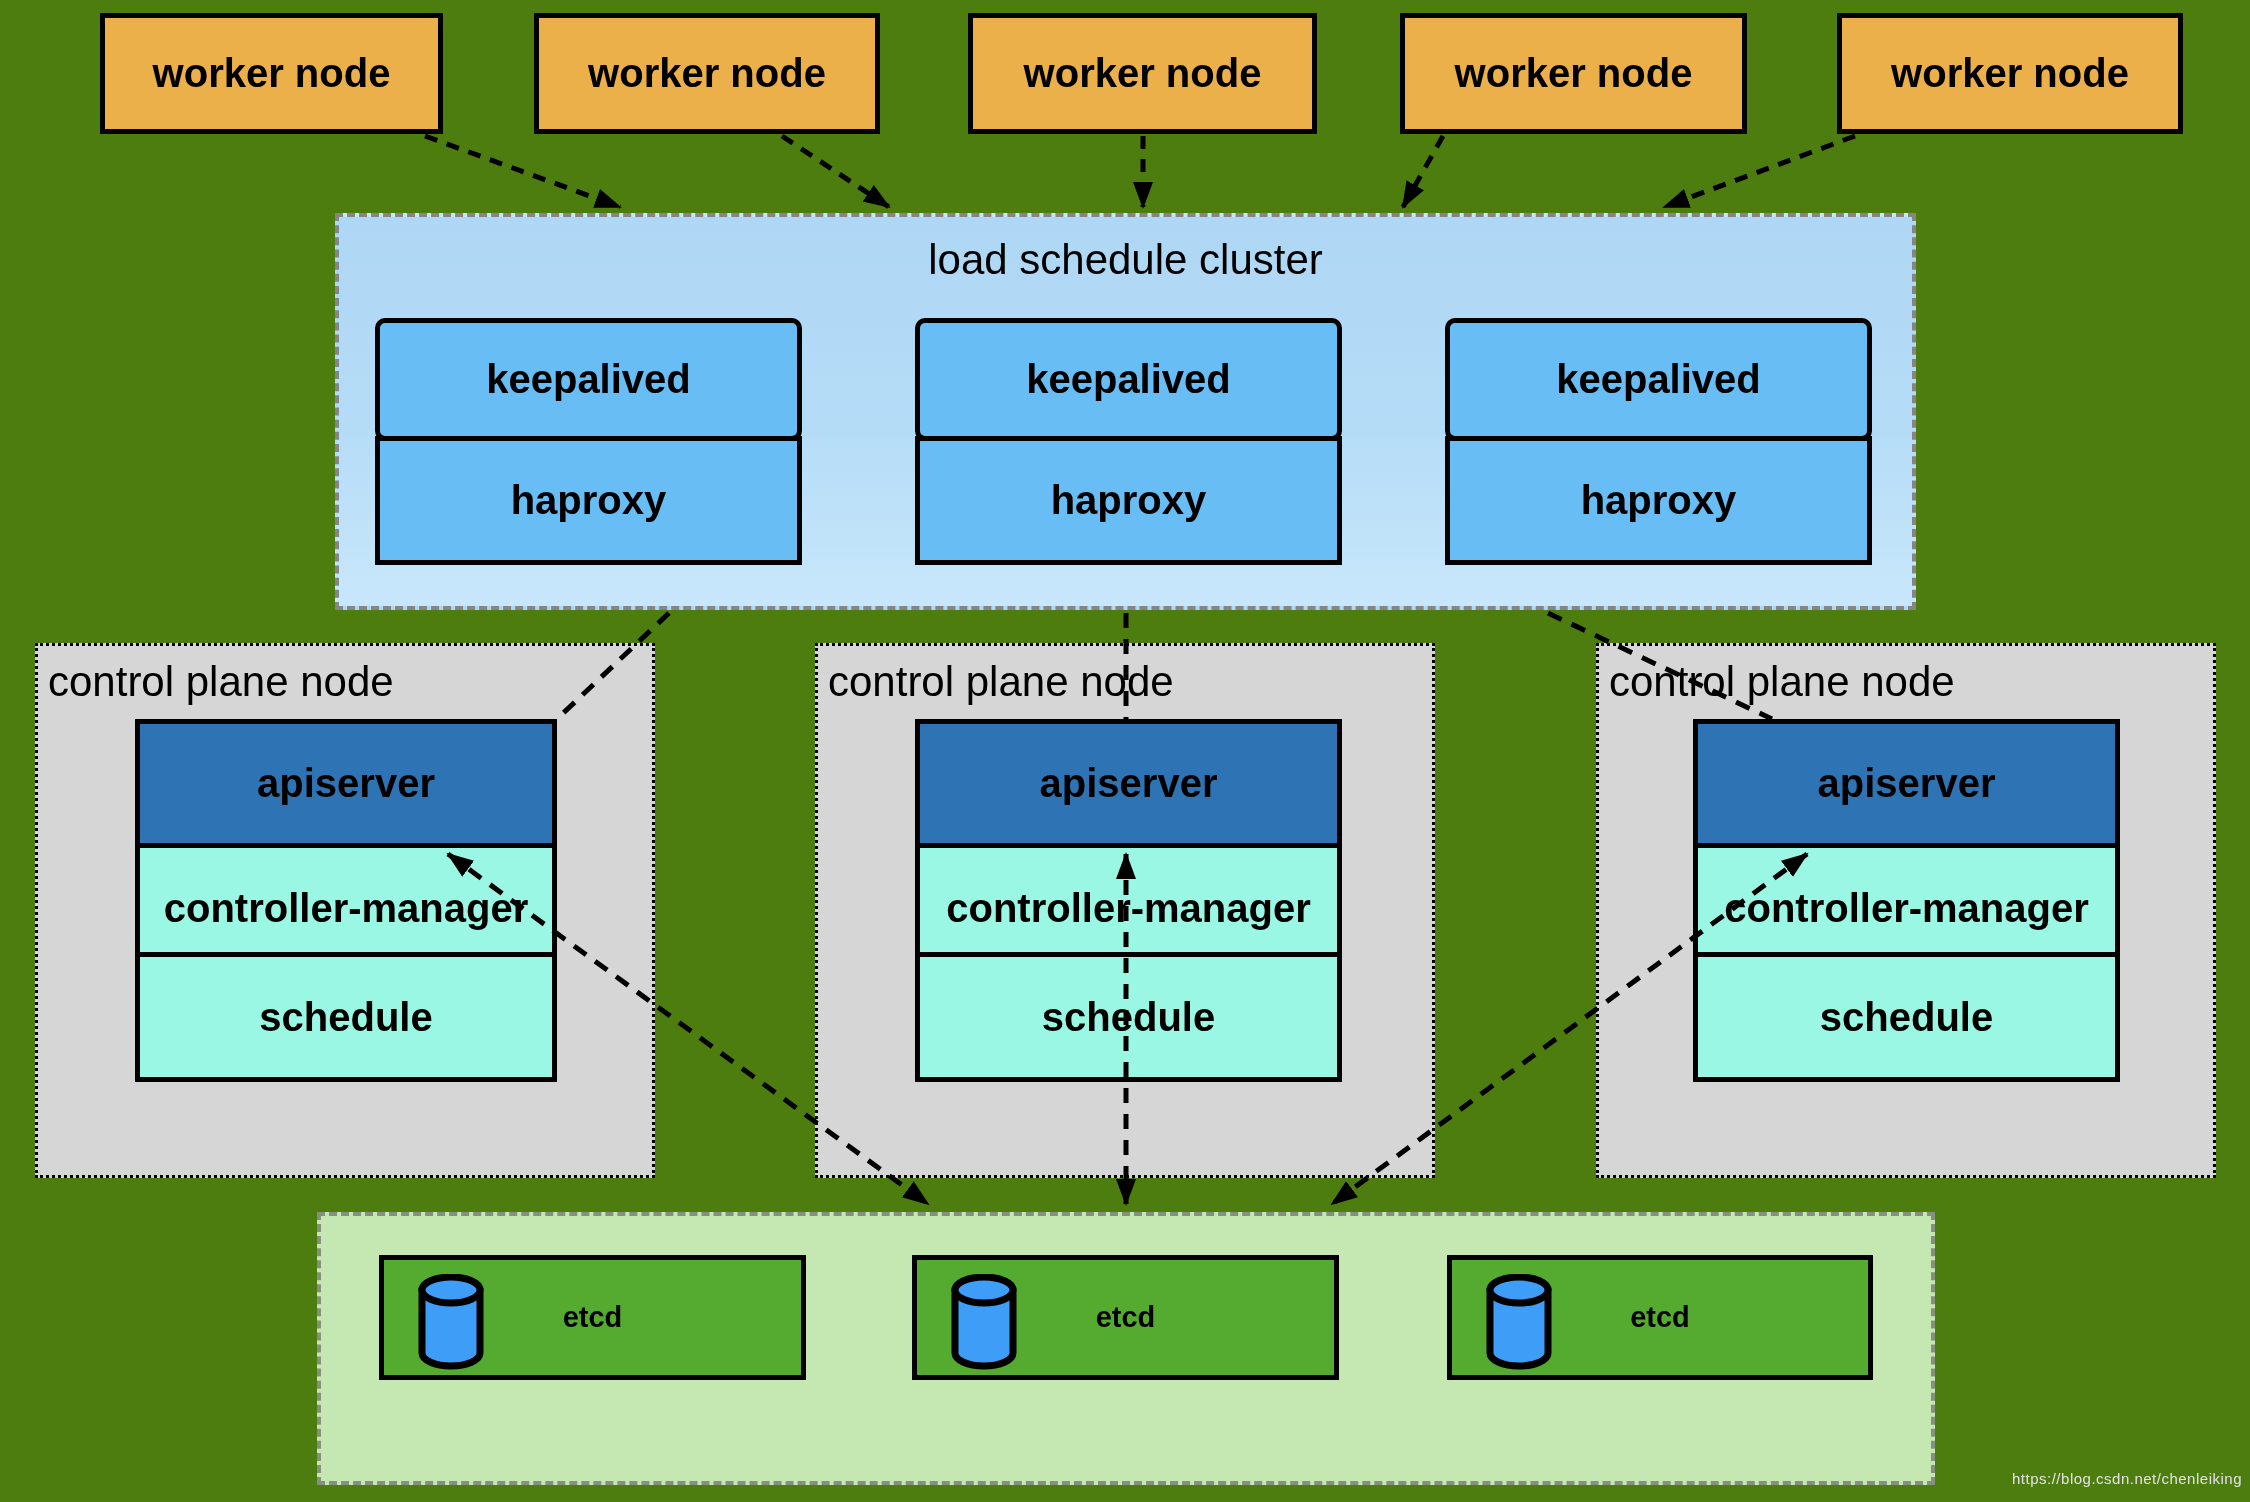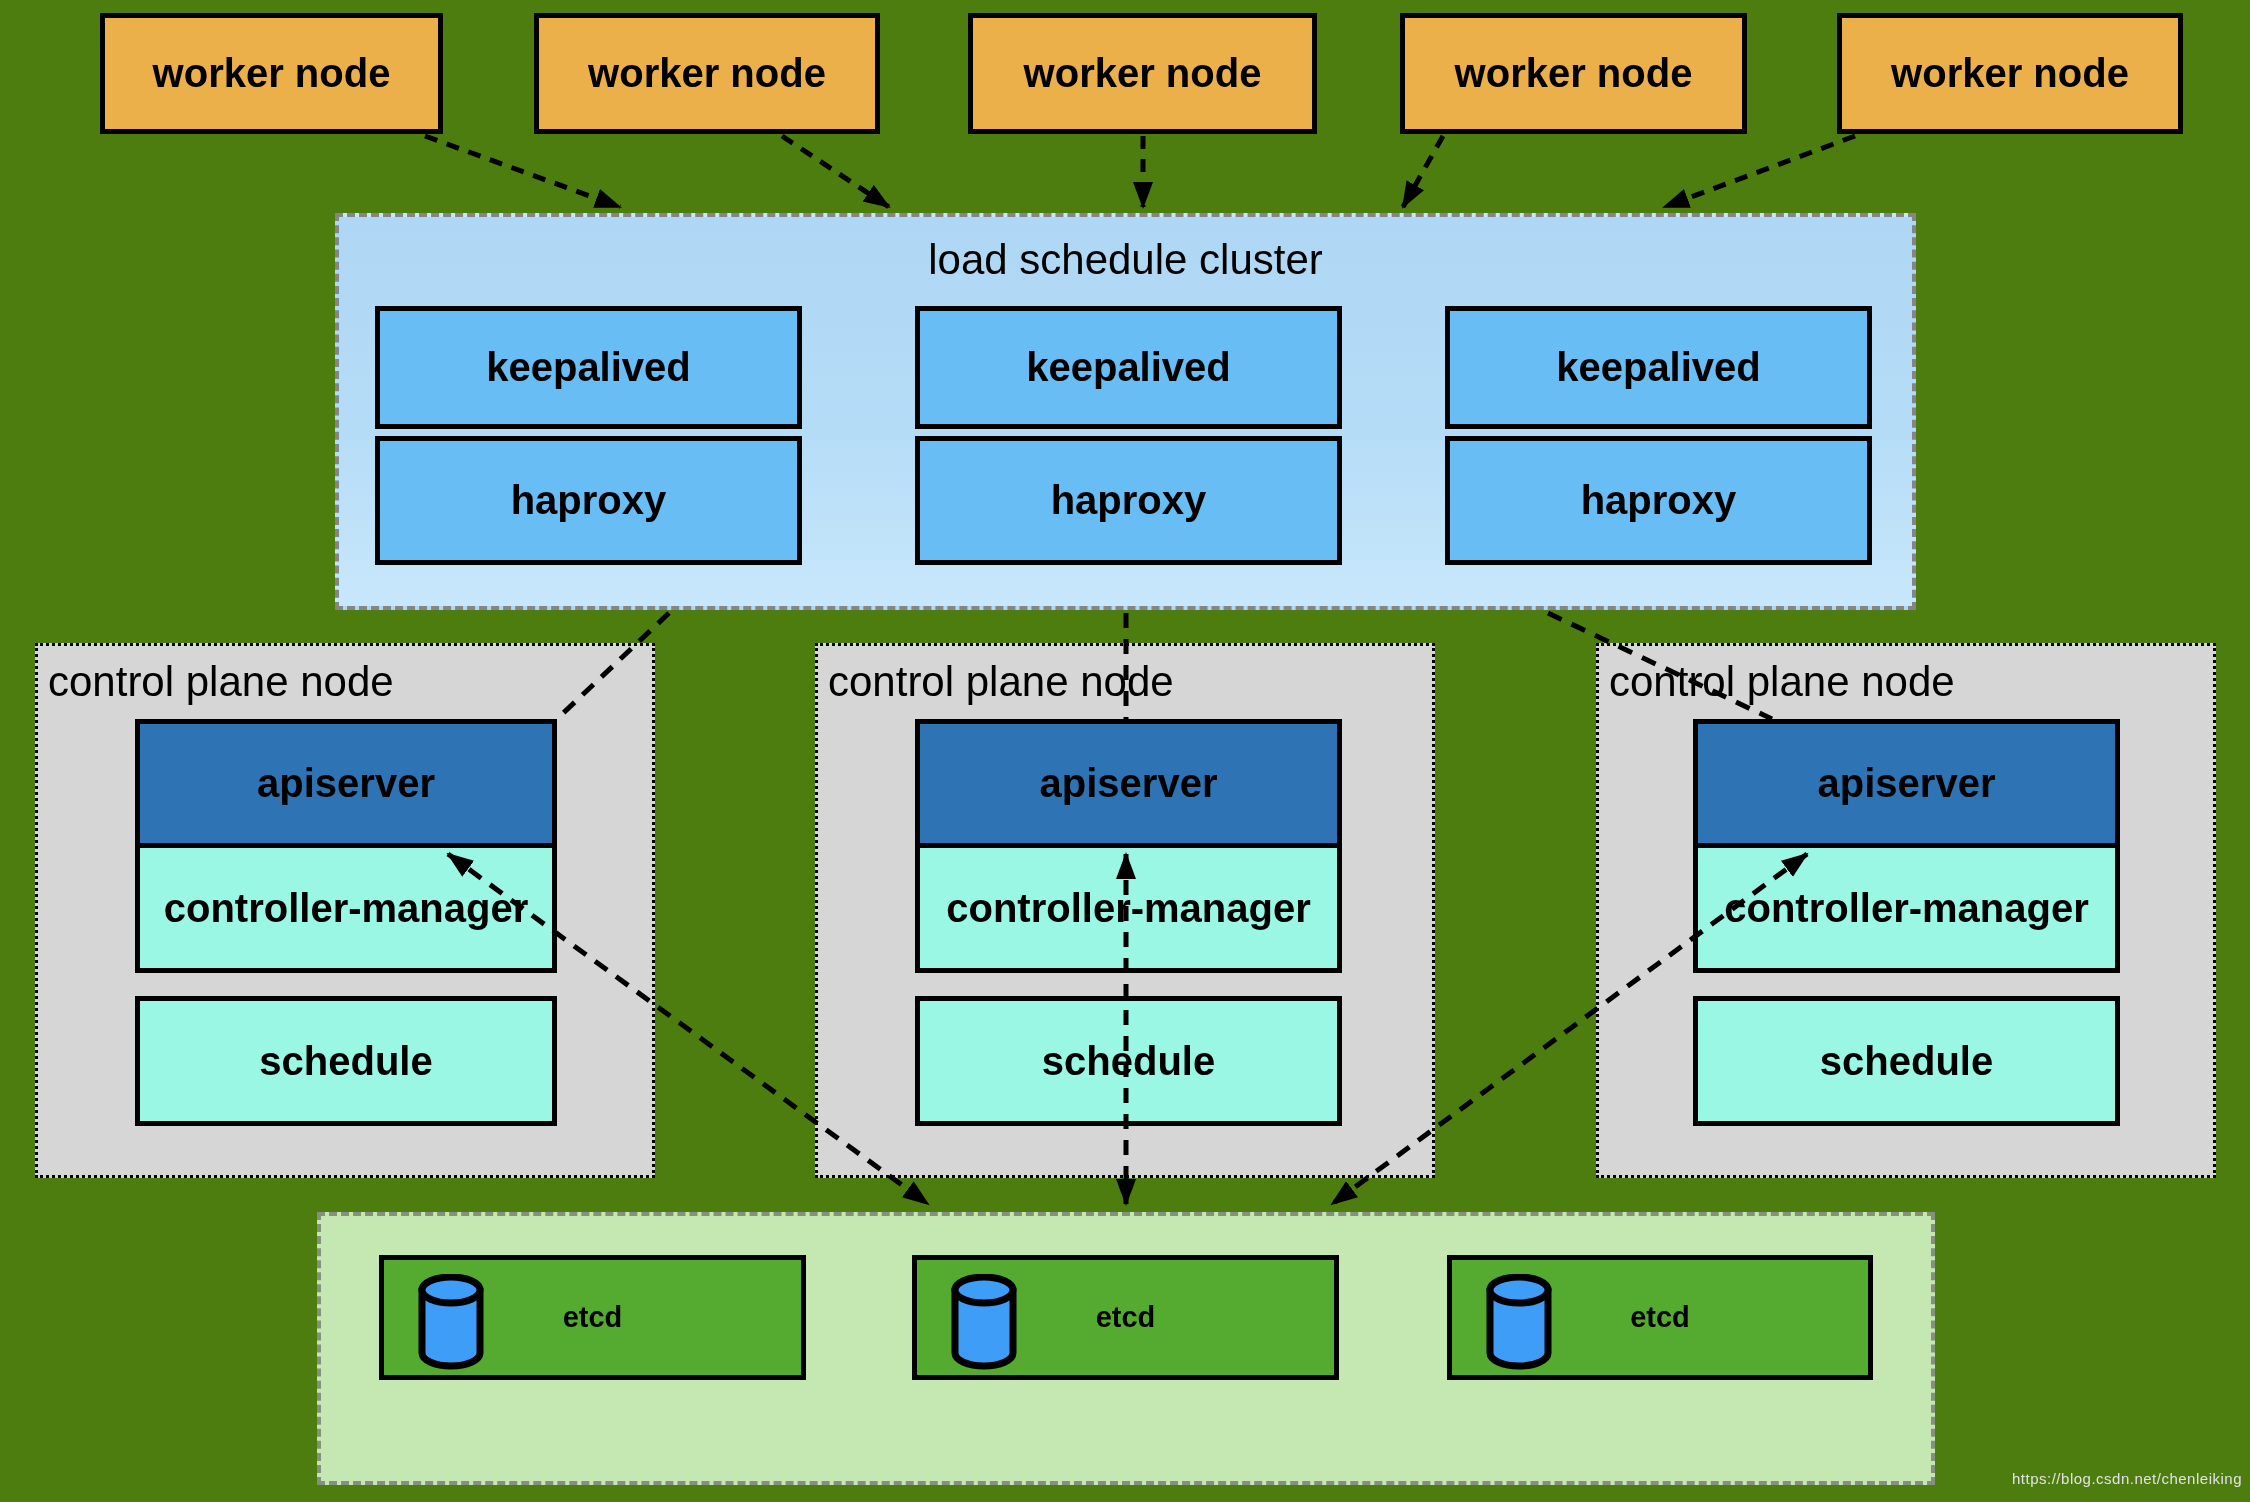--- a/index.html
+++ b/index.html
@@ -11,30 +11,30 @@
           font-size:40px;font-weight:bold;}
   .w1{left:100px;width:343px;} .w2{left:534px;width:346px;} .w3{left:968px;width:349px;}
   .w4{left:1400px;width:347px;} .w5{left:1837px;width:346px;}
 
   .lb{left:335px;top:213px;width:1581px;height:397px;
       background:linear-gradient(180deg,#AED7F5 0%,#B5DCF7 55%,#C8E7FB 100%);
       border:4px dashed #858585;}
   .lb-title{position:absolute;left:335px;top:236px;width:1581px;text-align:center;
             font-size:42px;font-weight:normal;}
   .bluebox{background:#68BDF4;border:5px solid #000;font-size:40px;font-weight:bold;}
-  .keep{top:306px;height:123px;} .hap{top:436px;height:129px;}
+  .keep{top:318px;height:123px;border-radius:10px;} .hap{top:436px;height:129px;}
   .c1{left:375px;width:427px;} .c2{left:915px;width:427px;} .c3{left:1445px;width:427px;}
 
   .cp{top:643px;height:535px;background:#D6D6D6;border:3px dotted #000;}
   .cp1{left:35px;width:620px;} .cp2{left:815px;width:620px;} .cp3{left:1596px;width:620px;}
   .cp-title{position:absolute;font-size:42px;font-weight:normal;}
   .cpt1{left:48px;top:658px;} .cpt2{left:828px;top:658px;} .cpt3{left:1609px;top:658px;}
   .api{top:719px;height:129px;background:#2E74B4;border:5px solid #000;font-size:40px;font-weight:bold;}
   .aqua{background:#99F7E4;border:5px solid #000;font-size:40px;font-weight:bold;}
-  .cm{top:843px;height:130px;} .sch{top:996px;height:130px;}
+  .cm{top:843px;height:130px;} .sch{top:952px;height:130px;}
   .a1{left:135px;width:422px;} .a2{left:915px;width:427px;} .a3{left:1693px;width:427px;}
 
   .etcdwrap{left:317px;top:1212px;width:1618px;height:273px;background:#C5E8B3;
             border:4px dashed #85917E;}
   .etcd-title{position:absolute;left:317px;top:1424px;width:1618px;text-align:center;
               font-size:42px;font-weight:normal;}
   .etcdbox{top:1255px;height:125px;background:#54AB30;border:5px solid #000;
            font-size:29px;font-weight:bold;}
   .e1{left:379px;width:427px;} .e2{left:912px;width:427px;} .e3{left:1447px;width:426px;}
   .cyl{position:absolute;left:32px;top:14px;}

